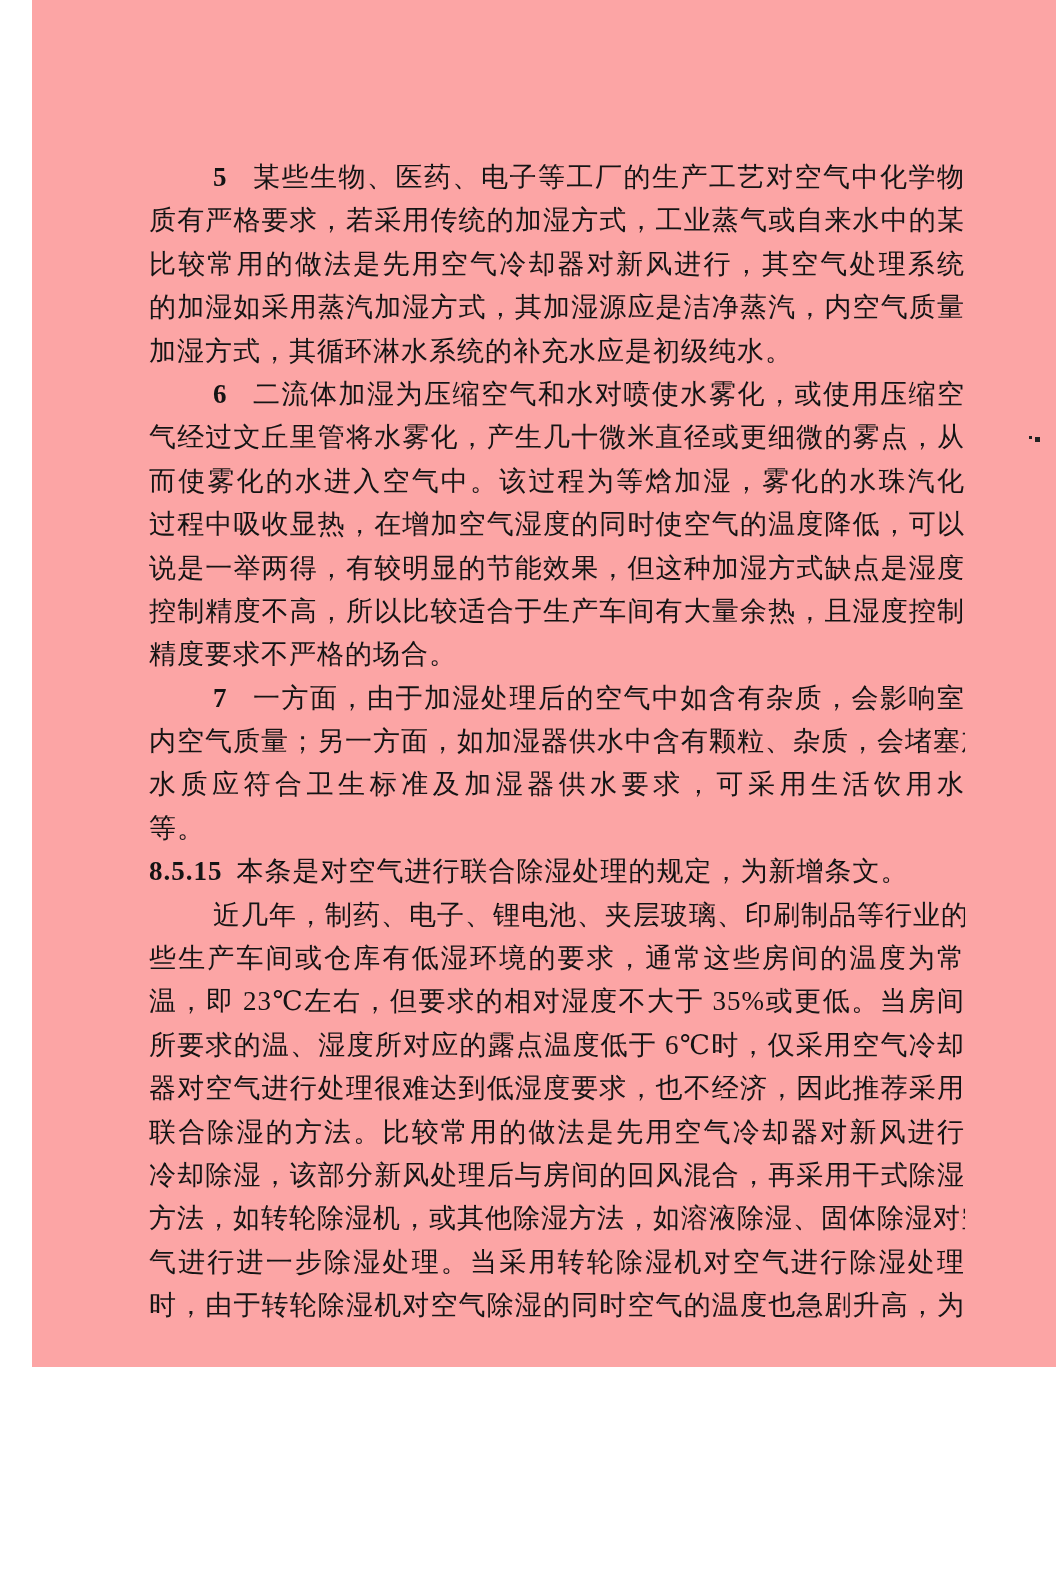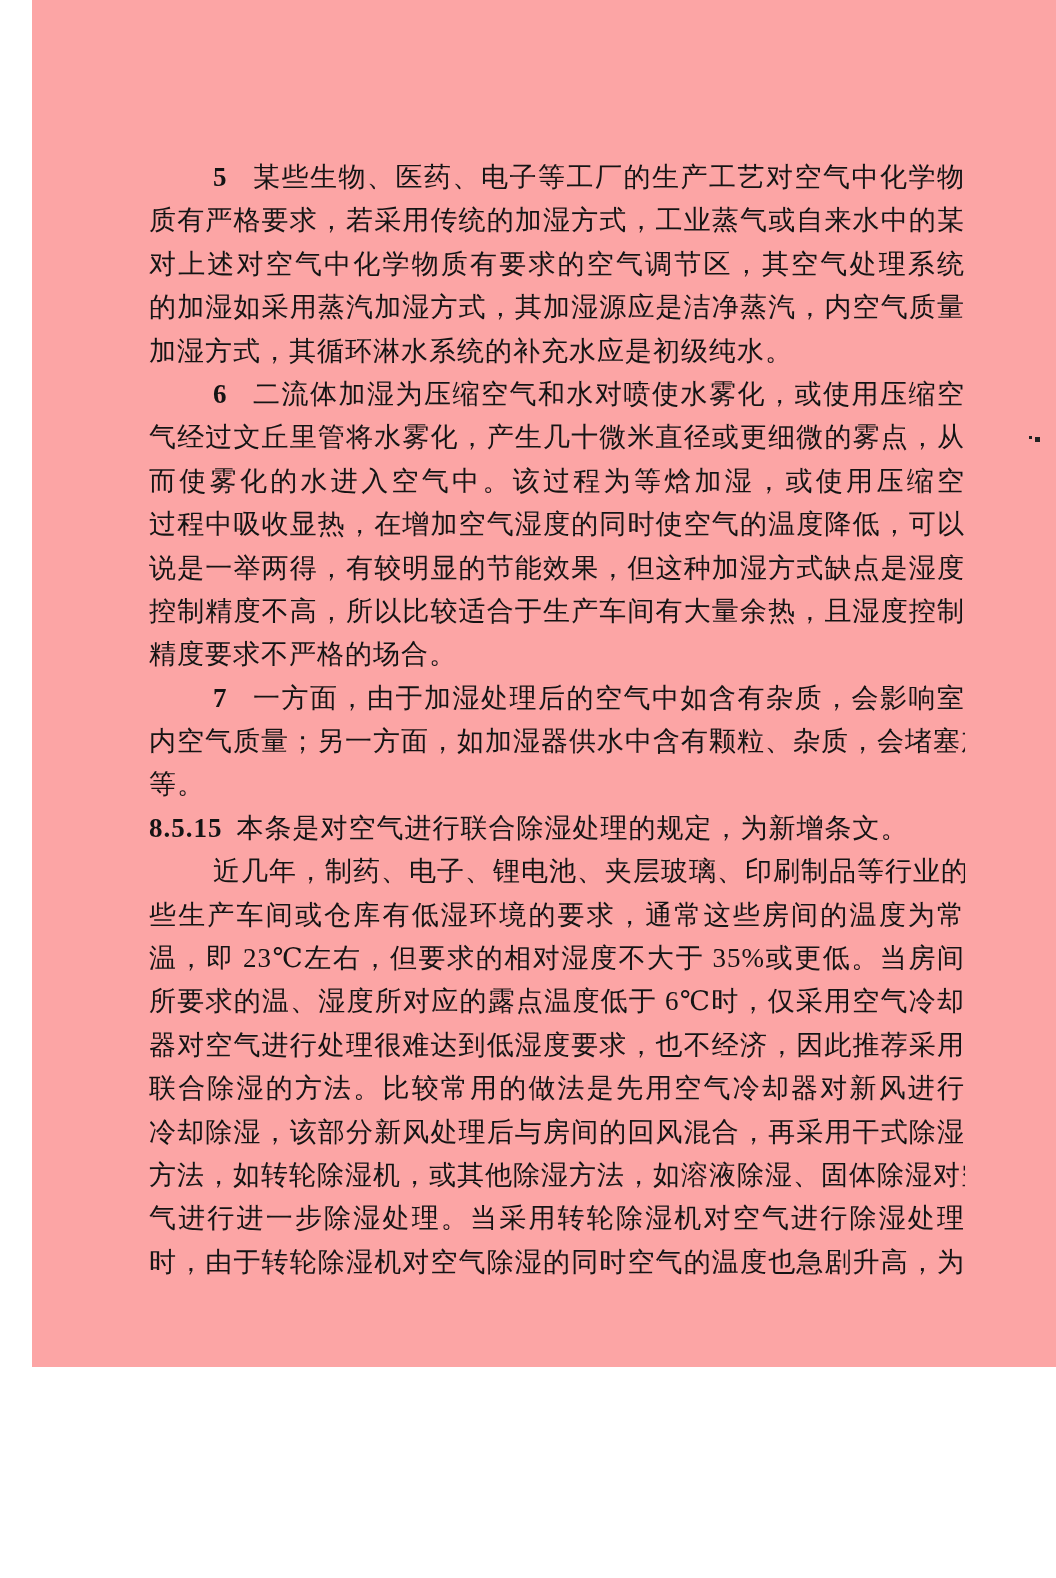--- a/index.html
+++ b/index.html
@@ -112,38 +112,39 @@
 </head>
 <body>
 
 <div class="page">
 
   <div class="text-block">
 
     <div class="para">
       <div class="line first"><b class="para-num">5</b><span>某些生物、医药、电子等工厂的生产工艺对空气中化学物</span></div>
       <div class="line">质有严格要求，若采用传统的加湿方式，工业蒸气或自来水中的某</div>
-      <div class="line">对上述对空气中化学物质有要求的空气调节区，其空气处理系统</div>
+      <div class="line">比较常用的做法是先用空气冷却器对新风进行，其空气处理系统</div>
       <div class="line">的加湿如采用蒸汽加湿方式，其加湿源应是洁净蒸汽，内空气质量</div>
       <div class="line partial">加湿方式，其循环淋水系统的补充水应是初级纯水。</div>
     </div>
 
     <div class="para">
       <div class="line first"><b class="para-num">6</b><span>二流体加湿为压缩空气和水对喷使水雾化，或使用压缩空</span></div>
       <div class="line">气经过文丘里管将水雾化，产生几十微米直径或更细微的雾点，从</div>
-      <div class="line">而使雾化的水进入空气中。该过程为等焓加湿，或使用压缩空</div>
+      <div class="line">而使雾化的水进入空气中。该过程为等焓加湿，雾化的水珠汽化</div>
       <div class="line">过程中吸收显热，在增加空气湿度的同时使空气的温度降低，可以</div>
       <div class="line">说是一举两得，有较明显的节能效果，但这种加湿方式缺点是湿度</div>
       <div class="line">控制精度不高，所以比较适合于生产车间有大量余热，且湿度控制</div>
       <div class="line partial">精度要求不严格的场合。</div>
     </div>
 
     <div class="para">
       <div class="line first"><b class="para-num">7</b><span>一方面，由于加湿处理后的空气中如含有杂质，会影响室</span></div>
       <div class="line">内空气质量；另一方面，如加湿器供水中含有颗粒、杂质，会堵塞加</div>
+      <div class="line">水质应符合卫生标准及加湿器供水要求，可采用生活饮用水</div>
       <div class="line partial">等。</div>
     </div>
 
     <div class="para">
       <div class="line partial"><b class="section-num">8.5.15</b><span>本条是对空气进行联合除湿处理的规定，为新增条文。</span></div>
     </div>
 
     <div class="para">
       <div class="line first">近几年，制药、电子、锂电池、夹层玻璃、印刷制品等行业的有</div>
       <div class="line">些生产车间或仓库有低湿环境的要求，通常这些房间的温度为常</div>

